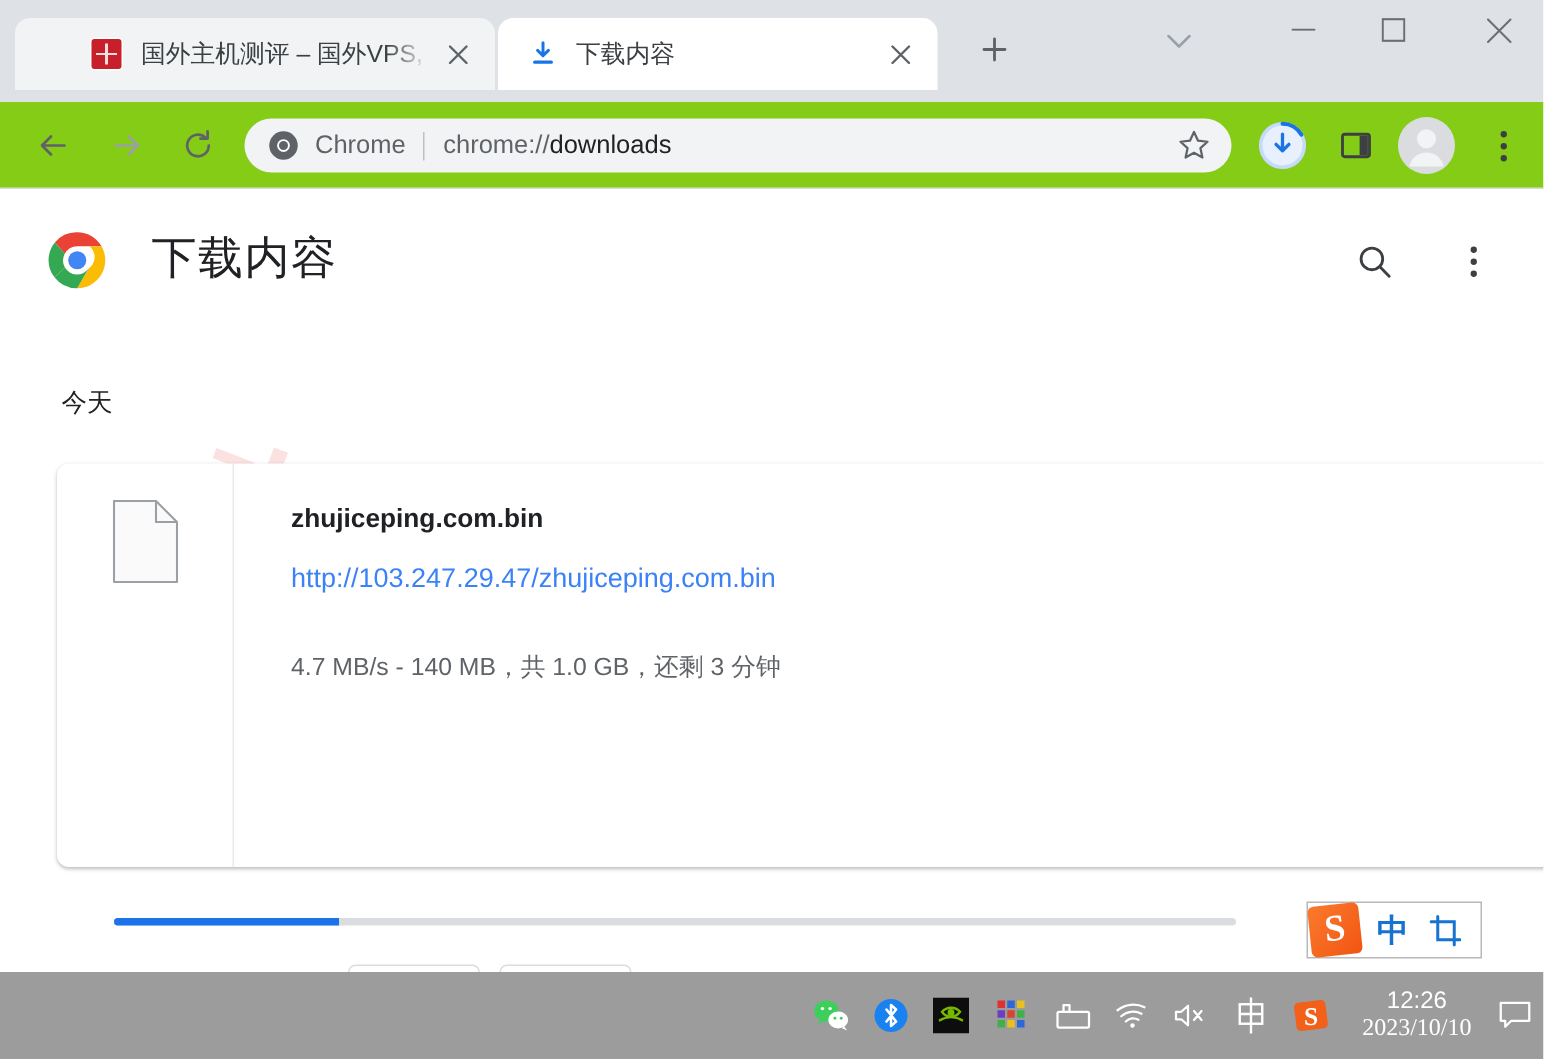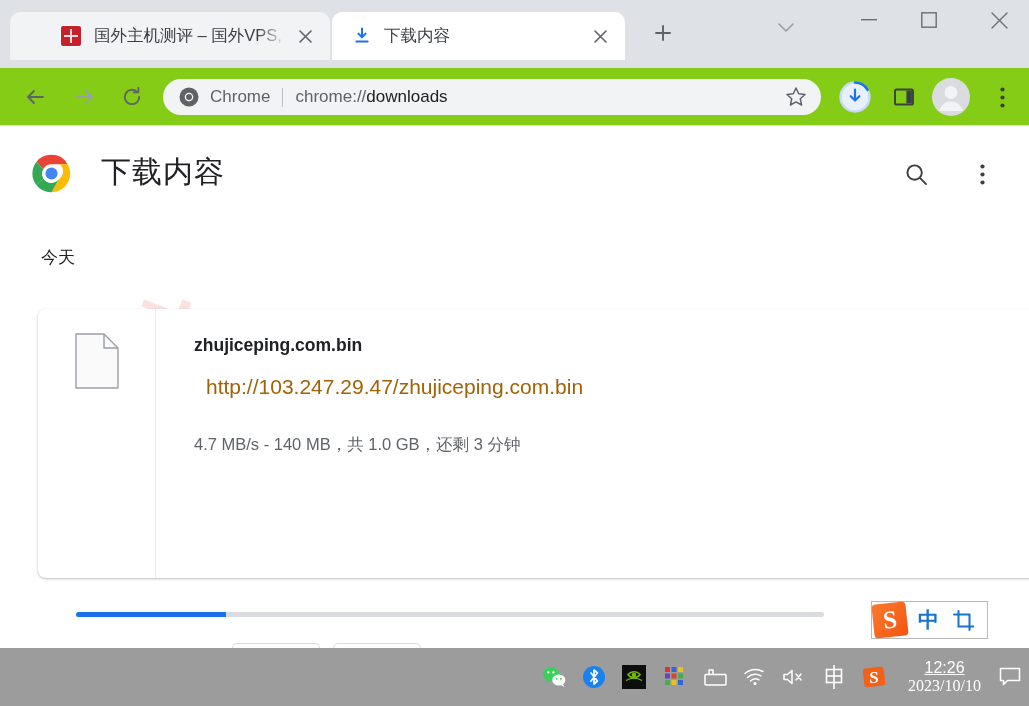--- a/index.html
+++ b/index.html
@@ -115,21 +115,21 @@
     font-size: 30px; color: #202124; letter-spacing: 1px;
   }
   .dl-hdr-btn {
     position: absolute; top: 27px; width: 40px; height: 40px; border-radius: 50%;
     display: flex; align-items: center; justify-content: center;
   }
   .dl-search-btn { left: 896px; }
   .dl-menu-btn   { left: 962px; }
 
   .today-label {
-    position: absolute; left: 41px; top: 119px;
+    position: absolute; left: 41px; top: 130px;
     font-size: 17px; color: #202124;
   }
 
   .card {
     position: absolute; left: 38px; top: 182px;
     width: 1010px; height: 269px;
     background: #ffffff;
     border-radius: 8px;
     box-shadow: 0 1px 3px rgba(60,64,67,.22), 0 1px 2px rgba(60,64,67,.14);
   }
@@ -139,21 +139,21 @@
     display: flex; align-items: flex-start; justify-content: center;
   }
   .file-icon { margin-top: 24px; width: 44px; height: 56px; }
   .card-body { position: absolute; left: 156px; top: 0; right: 0; }
   .file-name {
     position: absolute; left: 0; top: 26px;
     font-size: 17.5px; font-weight: bold; color: #202124;
   }
   .file-url {
     position: absolute; left: 0; top: 66px;
-    font-size: 21px; color: #a16207; margin-left: 12px;
+    font-size: 18px; color: #3b82f6;
   }
   .file-status {
     position: absolute; left: 0; top: 125px;
     font-size: 16.5px; color: #5f6368;
   }
   .progress-track {
     position: absolute; left: 38px; top: 303px;
     width: 748px; height: 5px;
     background: #dadce0; border-radius: 3px;
   }
@@ -210,21 +210,21 @@
           display: flex; align-items: center; }
   .tray-icon {
     width: 30px; height: 28px; margin: 0 5px;
     display: flex; align-items: center; justify-content: center;
   }
   .clock {
     margin-left: 14px; margin-right: 10px;
     display: flex; flex-direction: column; align-items: center;
     color: #ffffff; line-height: 1.15;
   }
-  .clock-time { font-size: 16px; text-decoration: underline; }
+  .clock-time { font-size: 16px; }
   .clock-date { font-size: 16px; font-family: Liberation Serif, serif; }
   .notify { width: 38px; height: 58px; display: flex; align-items: center; justify-content: center; }
 </style>
 </head>
 <body>
 
 <div id="root">
 
   <div class="tabstrip">
 

